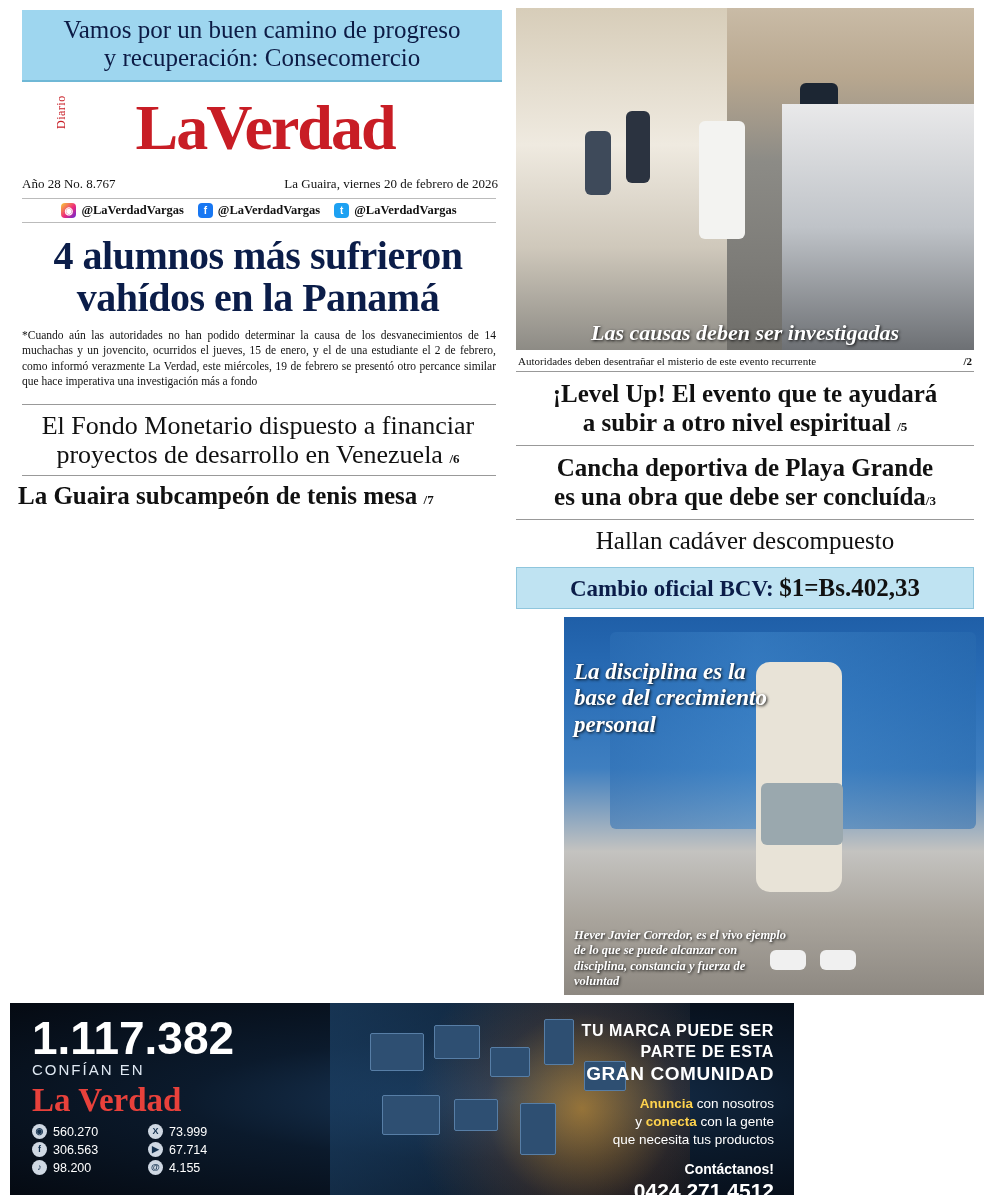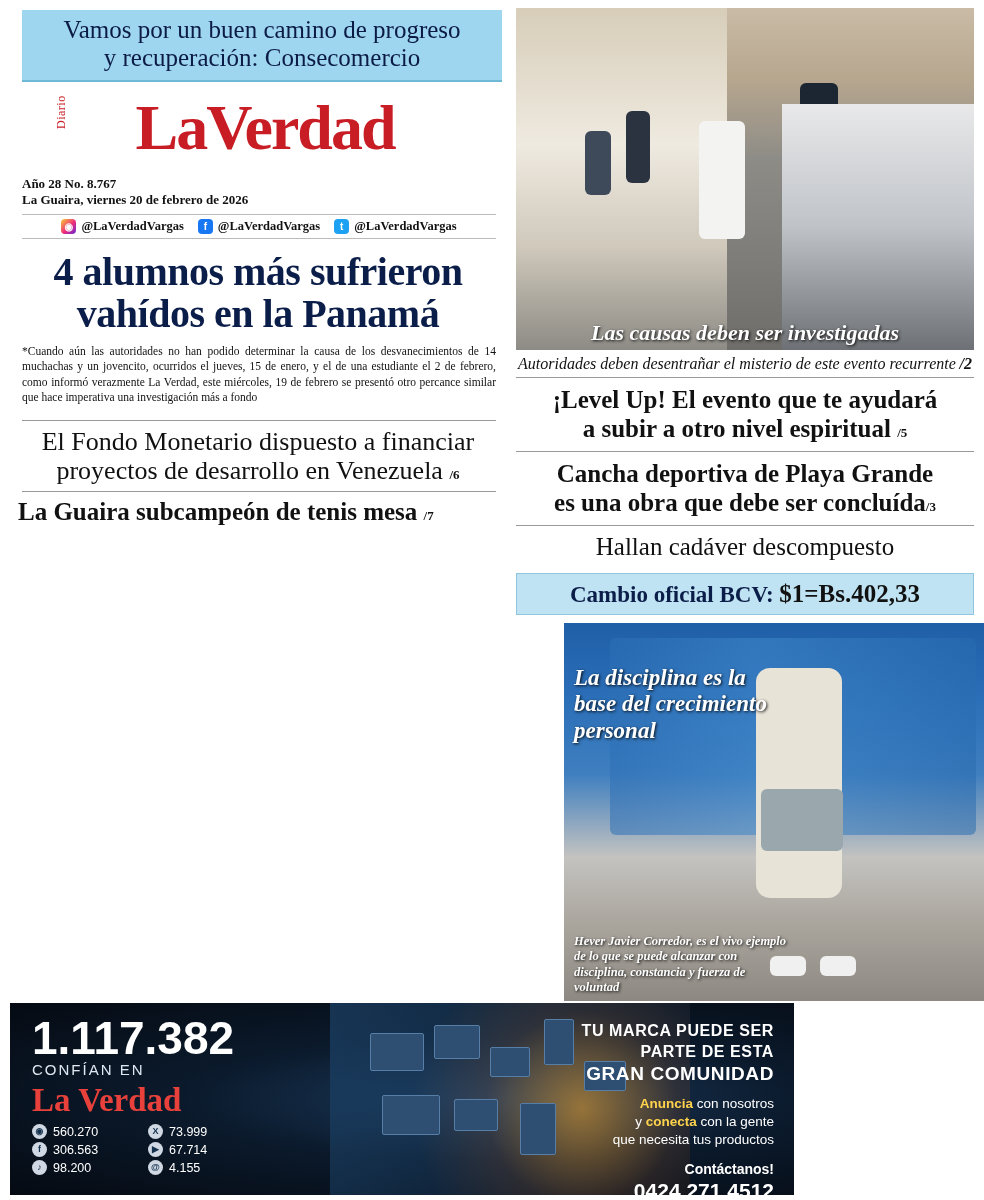--- a/index.html
+++ b/index.html
@@ -51,23 +51,22 @@
     font-weight: bold;
     font-size: 64px;
     letter-spacing: -2px;
     line-height: 1;
     padding-left: 14px;
   }
   .masthead .logo .la { color: #c81d25; }
   .masthead .logo .verdad { color: #c81d25; }
   .meta-row {
     display: flex; justify-content: space-between; align-items: baseline;
-    font-size: 13px; font-weight: bold; color: #111;
+    font-size: 13px; font-weight: normal; color: #111;
     padding: 8px 6px 4px 10px;
-    flex-direction: column;
   }
   .social-row {
     display: flex; justify-content: center; align-items: center;
     gap: 14px;
     border-top: 1px solid #bbb; border-bottom: 1px solid #bbb;
     margin: 2px 8px 0 10px;
     padding: 4px 0;
   }
   .social {
     display: flex; align-items: center; gap: 5px;
@@ -138,23 +137,22 @@
     padding: 8px 10px 0 0;
   }
   .r-photo { position: relative; width: 458px; height: 342px; overflow: hidden; }
   .r-photo .overlay-cap {
     position: absolute; left: 0; bottom: 4px; width: 100%;
     text-align: center;
     font-style: italic; font-weight: bold; font-size: 22px; color: #fff;
     text-shadow: 1px 1px 3px rgba(0,0,0,.9);
   }
   .r-caption {
-    font-size: 16px; color: #111; padding: 5px 2px 2px 2px;
-    position: relative;
-    font-style: italic;
+    font-size: 11px; color: #111; padding: 5px 2px 2px 2px;
+    position: relative;
   }
   .r-caption .pg { position: absolute; right: 2px; bottom: 2px; font-weight: bold; }
   .r-rule { border-top: 1px solid #999; margin: 2px 0 0 0; }
   .r-head {
     text-align: center; font-weight: bold; font-size: 25px;
     line-height: 1.14; color: #111; padding: 8px 4px 6px 4px;
   }
   .r-head .pg { font-size: 13px; }
   .r-head-plain {
     text-align: center; font-weight: normal; font-size: 25px;

